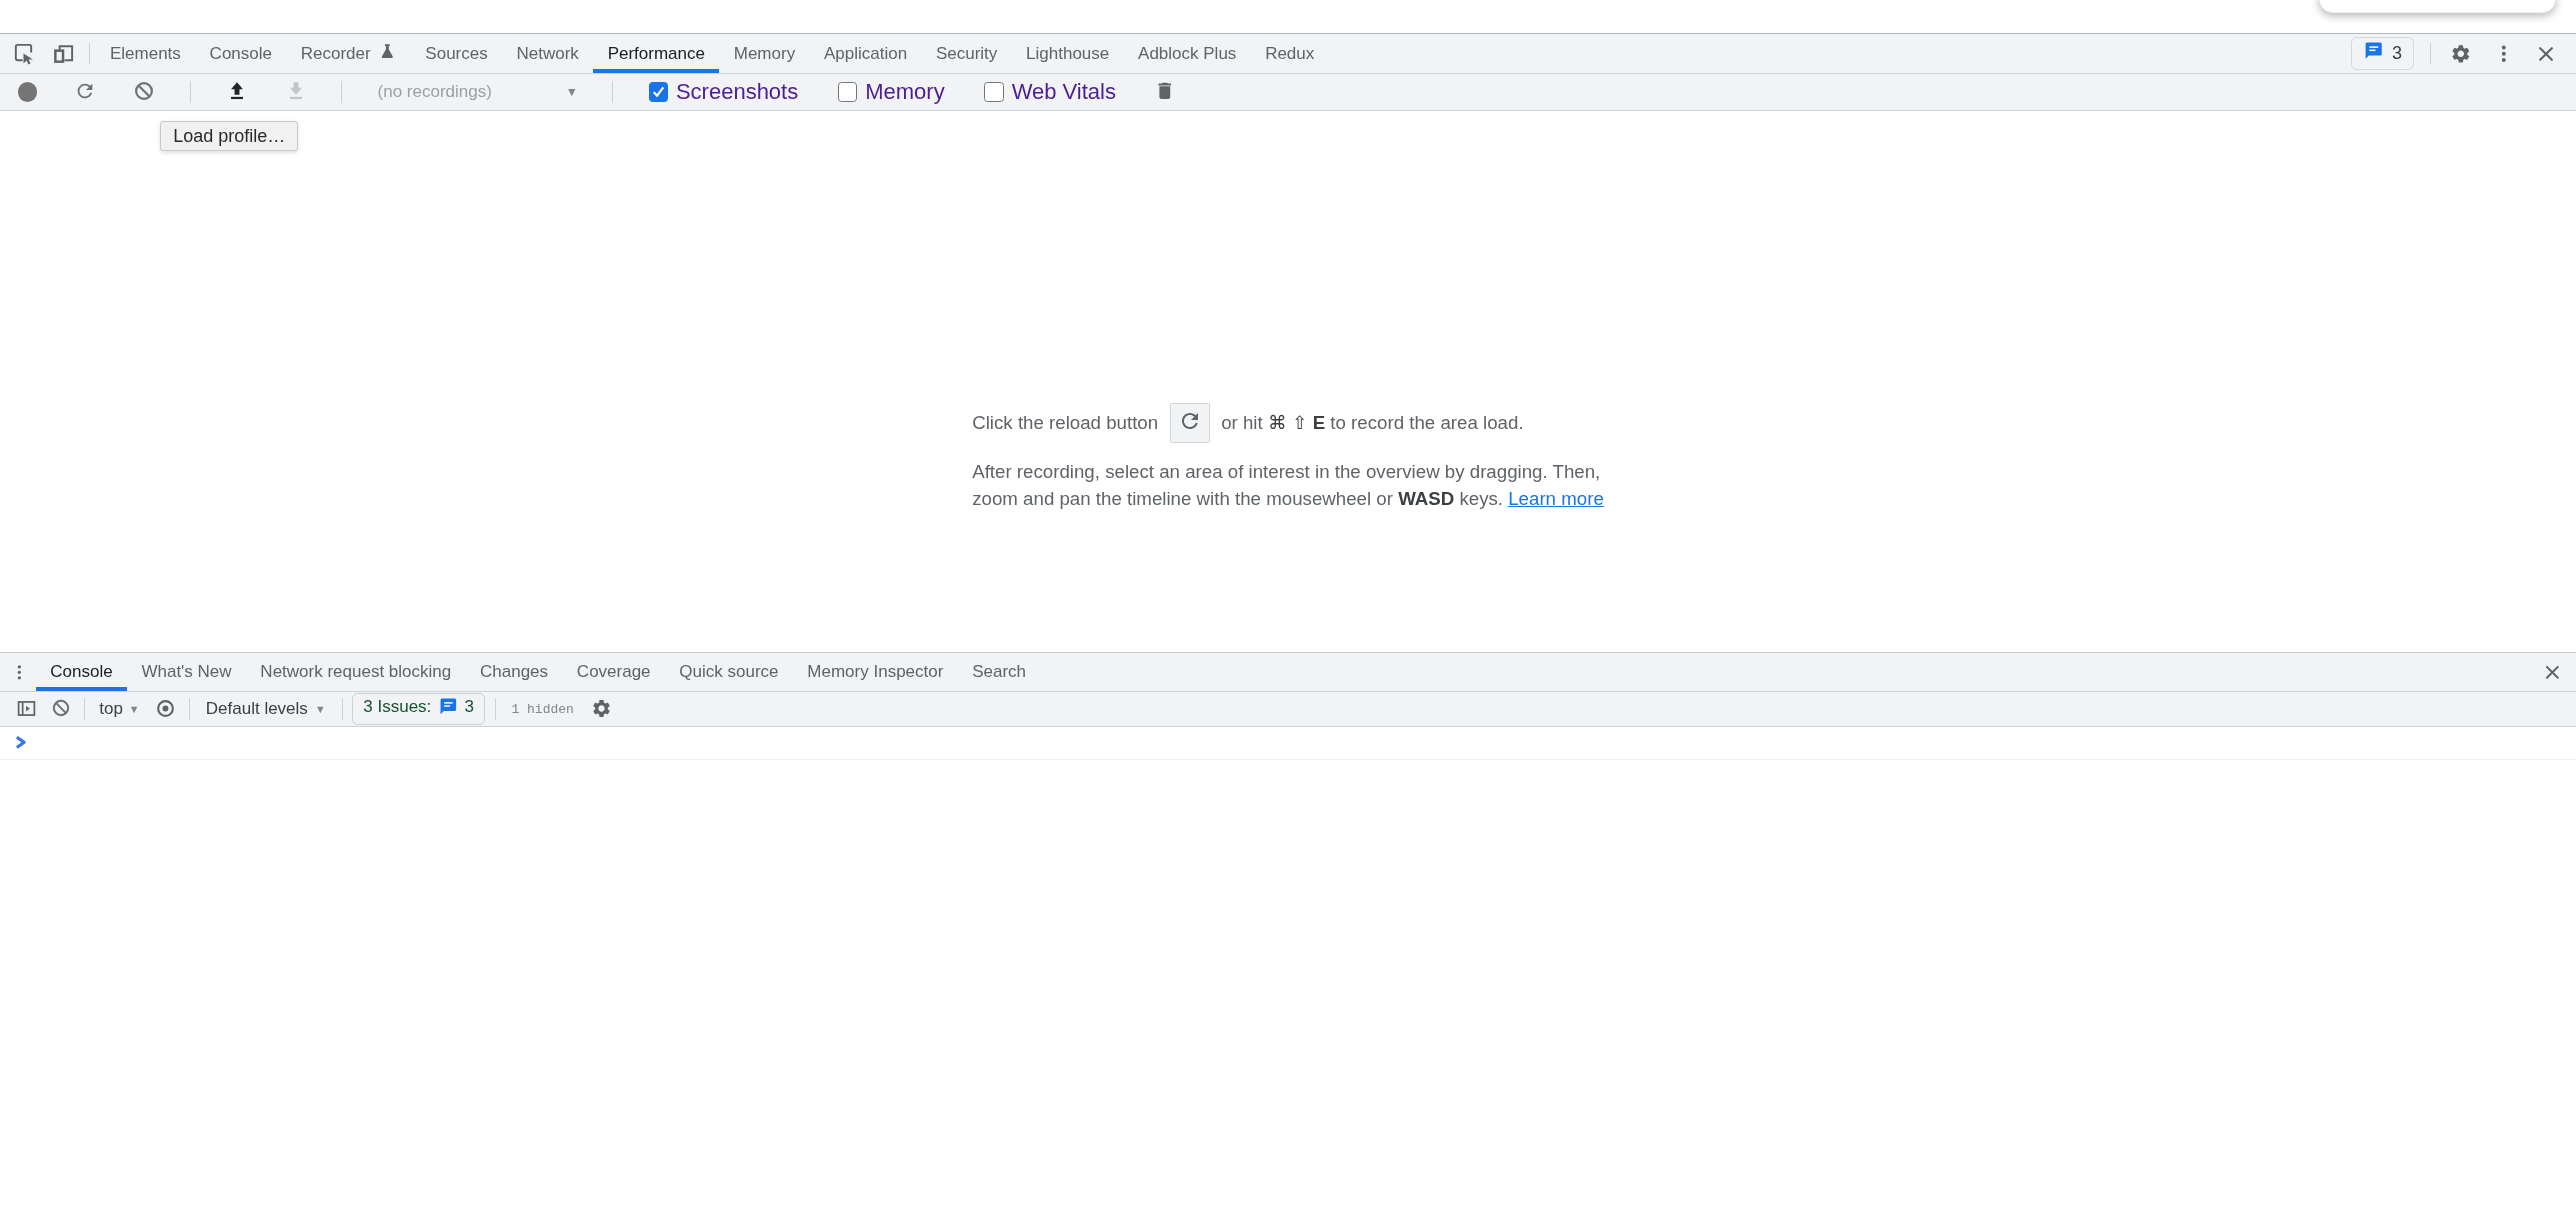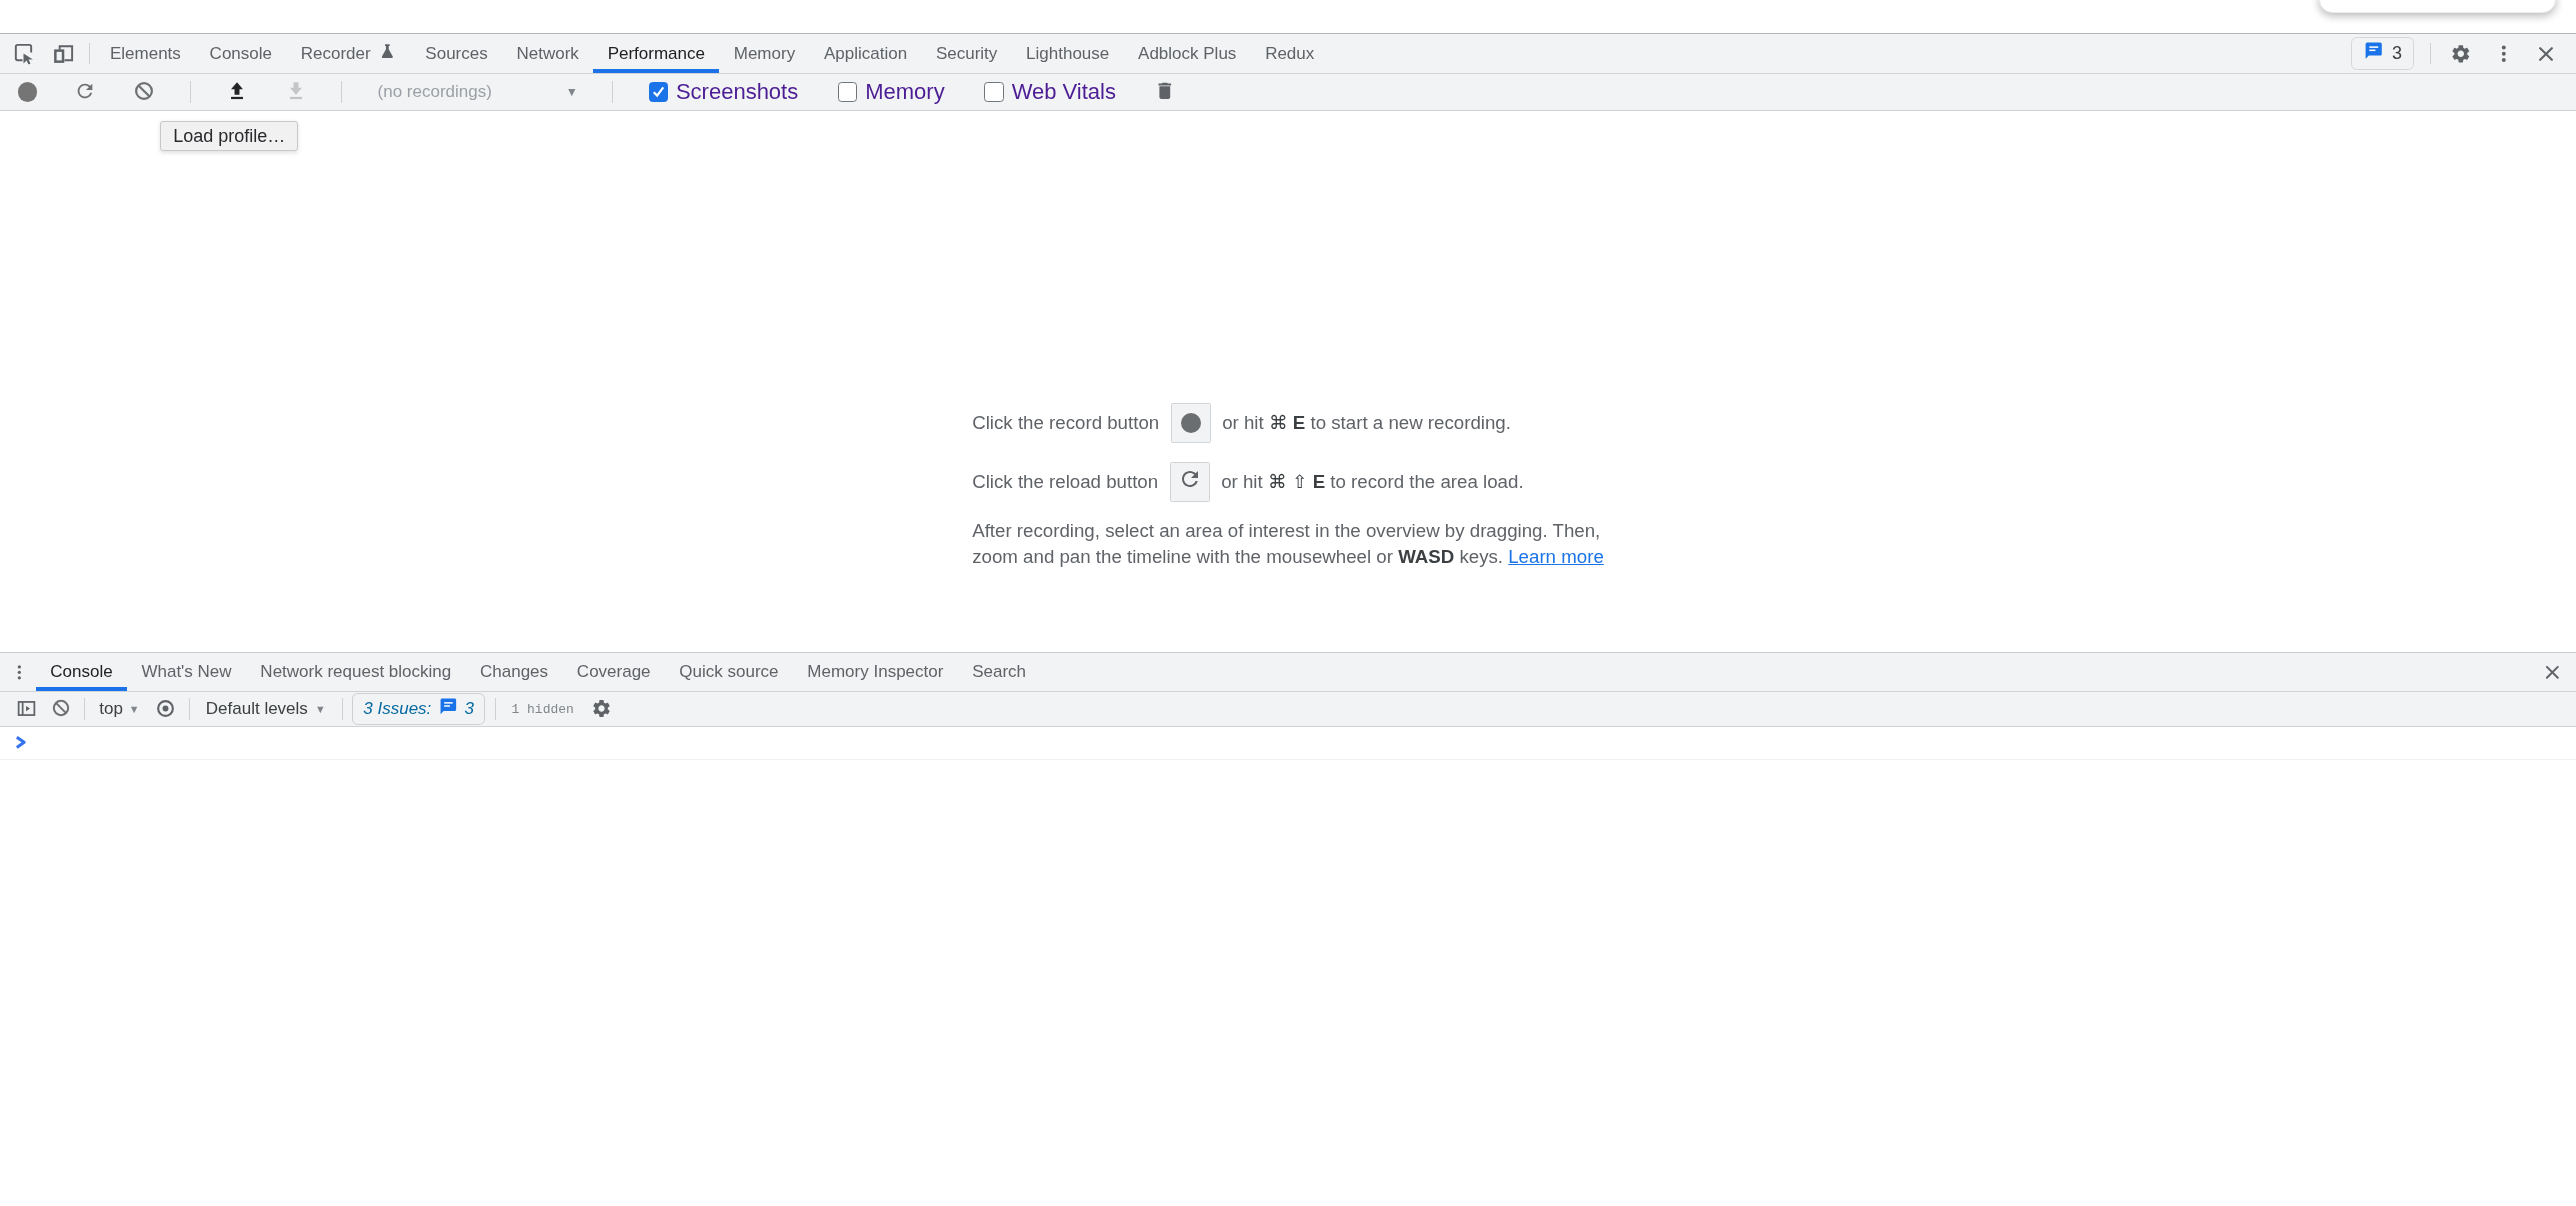--- a/index.html
+++ b/index.html
@@ -105,22 +105,22 @@
   .ct-btn { display: flex; align-items: center; justify-content: center; padding: 0 7.2px; cursor: pointer; }
   .ctx-select { display: flex; align-items: center; gap: 6px; padding: 0 8.6px; font-size: 17px; color: #3c4043; cursor: pointer; }
   .filter-input {
     flex: 1; height: 24.4px; margin: 0 8.6px; border: 0.7px solid #d8dadd; border-radius: 1.4px;
     background: #fff; font-size: 17px; padding: 0 8.6px; color: #202124; outline: none;
     font-family: "Liberation Sans", "DejaVu Sans", sans-serif;
   }
   .filter-input::placeholder { color: #80868b; }
   .levels-select { display: flex; align-items: center; gap: 7.2px; padding: 0 10px; font-size: 17px; color: #3c4043; cursor: pointer; white-space: nowrap; }
   .issues-status {
-    display: flex; align-items: center; gap: 7.2px; padding: 2.9px 10px; margin: 0 4.3px;
-    border: 0.7px solid #cdd0d3; border-radius: 5.8px; font-size: 17px; color: #0369a1; cursor: pointer; white-space: nowrap; font-style: italic;
+    display: flex; gap: 7.2px; padding: 2.9px 10px; margin: 0 4.3px;
+    border: 0.7px solid #cdd0d3; border-radius: 5.8px; font-size: 17px; color: #14532d; cursor: pointer; white-space: nowrap;
   }
   .hidden-count { font-size: 13px; color: #80868b; padding: 0 10px; white-space: nowrap; font-family: Liberation Mono, monospace; }
   .console-prompt {
     height: 33px; flex: none; background: #fff; border-bottom: 0.7px solid #f0f0f1;
     display: flex; align-items: center; padding-left: 13px;
   }
   .console-rest { height: 247px; background: #fff; }
 </style>
 </head>
 <body>
@@ -305,32 +305,20 @@
       </div>
     </div>
 
     <div class="main">
       <div class="tooltip">
         <span>Load profile…</span>
       </div>
 
       <div class="instructions-wrap">
         <div class="instructions">
-          <div class="instr-row r1">
-            <span>Click the record button</span>
-            <span class="icon-box">
-              <span class="box-dot"></span>
-            </span>
-            <span>
-              <span>or hit</span>
-              <span class="kbd">⌘</span>
-              <span class="kbd b">E</span>
-              <span>to start a new recording.</span>
-            </span>
-          </div>
 
           <div class="instr-row r2">
             <span>Click the reload button</span>
             <span class="icon-box">
               <span>
                 <svg width="24" height="24" viewBox="0 0 24 24" fill="#5f6368">
                   <path d="M17.65 6.35C16.2 4.9 14.21 4 12 4c-4.42 0-7.99 3.58-8 8s3.57 8 8 8c3.73 0 6.84-2.55 7.73-6h-2.08c-.82 2.33-3.04 4-5.65 4-3.31 0-6-2.69-6-6s2.69-6 6-6c1.66 0 3.14.69 4.22 1.78L13 11h7V4l-2.35 2.35z"></path>
                 </svg>
               </span>
             </span>

